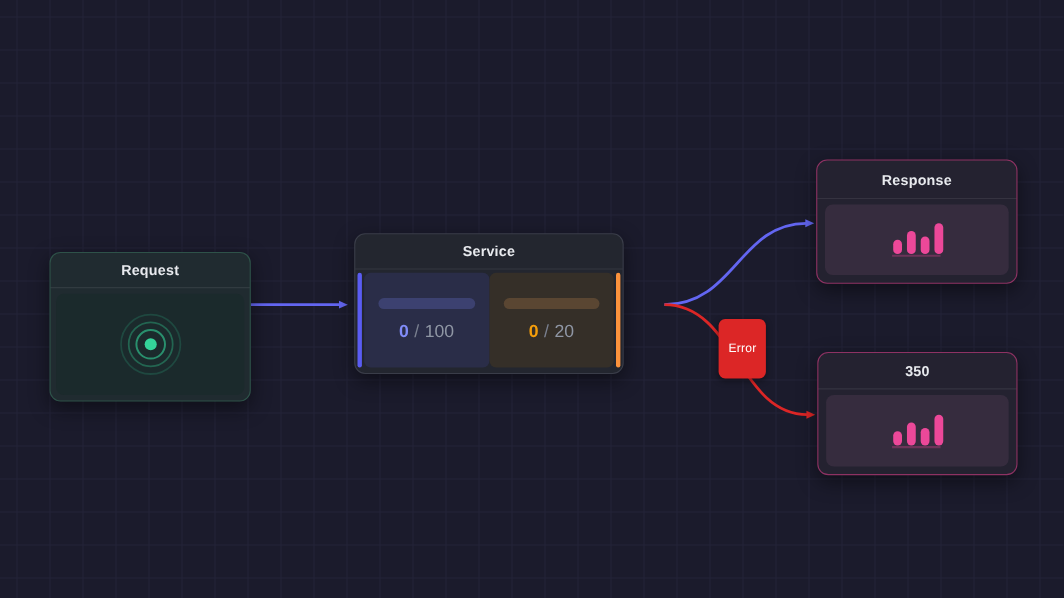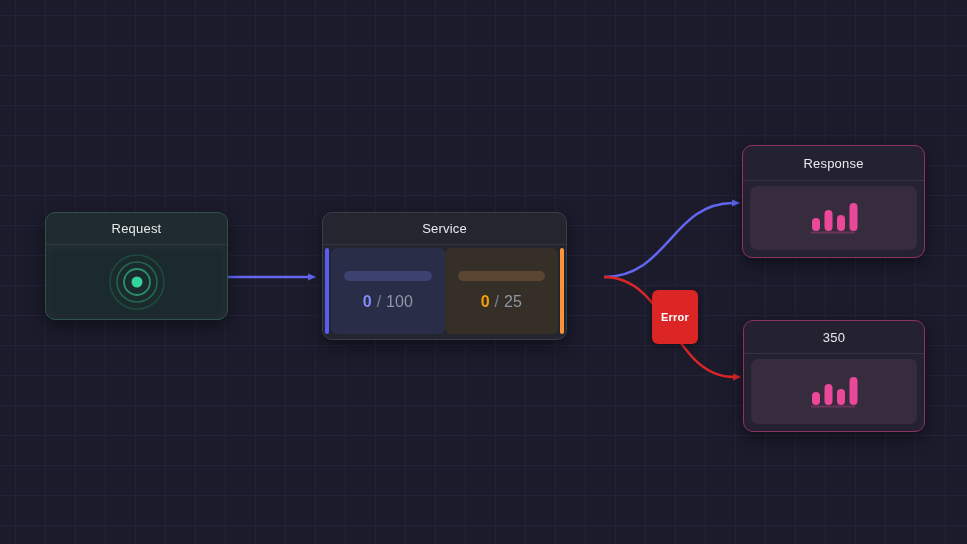--- a/index.html
+++ b/index.html
@@ -23,43 +23,43 @@
   
   .edge-layer { position: absolute; inset: 0; width: 100%; height: 100%; z-index: 1; }
   .edge { fill: none; stroke-width: 2.5px; }
   .edge-flow  { stroke: #6366f1; }
   .edge-error { stroke: #dc2626; }
 
   .edge-label-badge {
     position: absolute; left: 675px; top: 317px;
     transform: translate(-50%, -50%);
     background: #dc2626; color: #ffffff;
-    font-size: 11px; font-weight: bold;
+    font-size: 11px; font-weight: normal;
     padding: 21px 9px; border-radius: 6px;
     z-index: 3; letter-spacing: .2px;
     box-shadow: 0 2px 6px rgba(0,0,0,.4);
   }
 
   
   .node {
     position: absolute; z-index: 2;
     border-radius: 10px;
     box-shadow: 0 6px 18px rgba(0,0,0,.45);
   }
   .node-header {
     height: 32px; line-height: 32px;
     text-align: center;
-    font-size: 13px; font-weight: 400; color: #e8eaee;
+    font-size: 13px; font-weight: 700; color: #e8eaee;
     border-bottom: 1px solid rgba(255,255,255,.08);
     letter-spacing: .2px;
   }
 
   
   .node-request {
-    left: 45px; top: 212px; width: 183px; height: 108px;
+    left: 45px; top: 229px; width: 183px; height: 136px;
     background: #202b30; border: 1px solid #2e5249;
   }
   .request-body {
     position: absolute; left: 5px; right: 5px; top: 37px; bottom: 5px;
     background: #1b2a2c; border-radius: 7px;
     display: flex; align-items: center; justify-content: center;
   }
 
   
   .node-service {
@@ -143,21 +143,21 @@
       <span class="port-bar port-bar-in"></span>
       <div class="queue-panel queue-indigo">
         <div class="queue-pill"></div>
         <div class="queue-text">
           <span class="queue-value">0</span><span class="queue-sep">/</span><span class="queue-cap">100</span>
         </div>
       </div>
       <div class="queue-panel queue-amber">
         <div class="queue-pill"></div>
         <div class="queue-text">
-          <span class="queue-value">0</span><span class="queue-sep">/</span><span class="queue-cap">25</span>
+          <span class="queue-value">0</span><span class="queue-sep">/</span><span class="queue-cap">20</span>
         </div>
       </div>
       <span class="port-bar port-bar-out"></span>
     </div>
   </div>
 
   <div class="node node-pink node-response">
     <div class="node-header">Response</div>
     <div class="pink-body">
       <svg width="50" height="34" viewBox="0 0 50 34">

